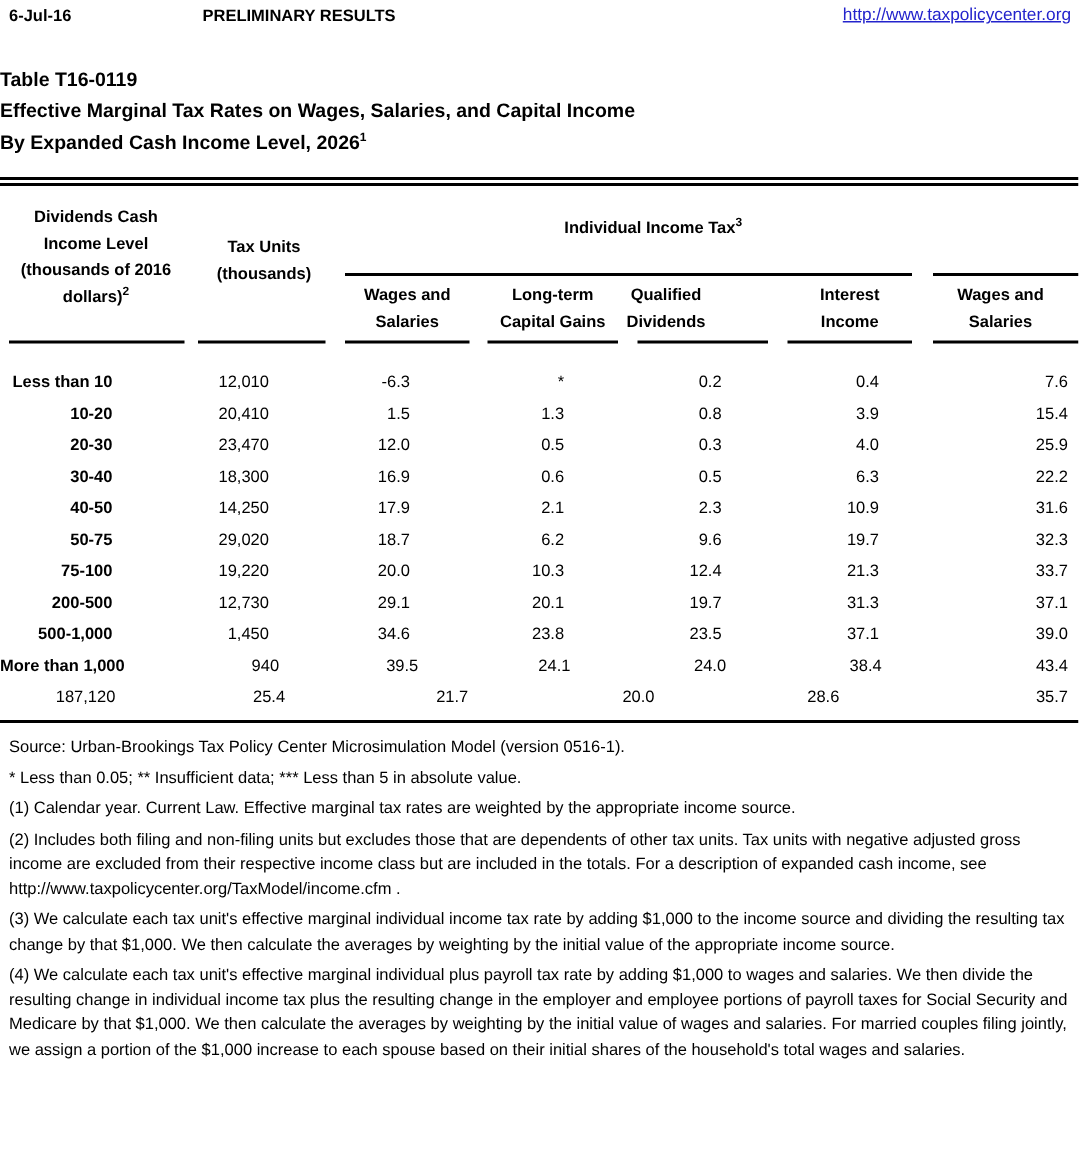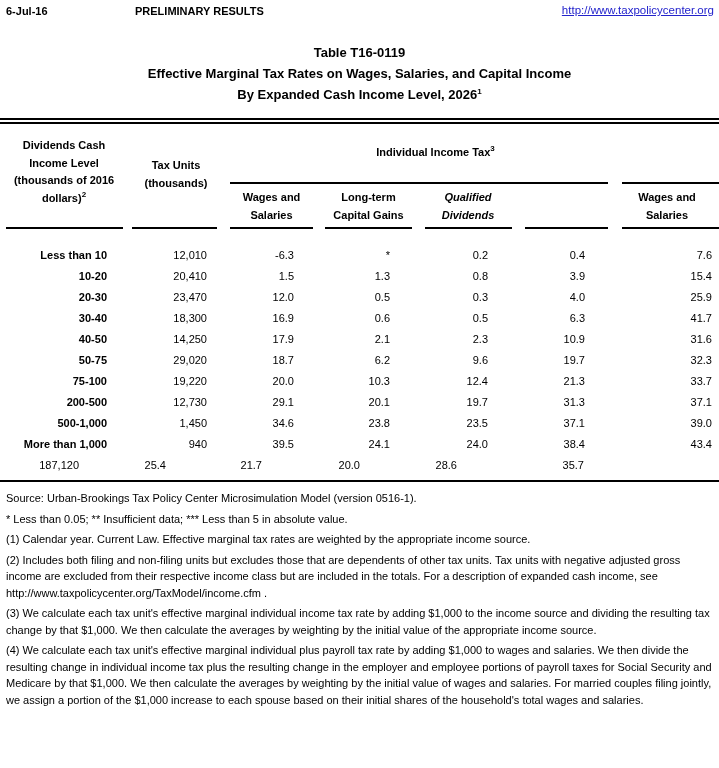--- a/index.html
+++ b/index.html
@@ -11,53 +11,53 @@
     -webkit-font-smoothing:antialiased;
   }
 
   
   .topbar { position:relative; height:20px; }
   .topbar .date   { position:absolute; left:6px;  top:5px; font-weight:bold; }
   .topbar .status { position:absolute; left:135px; top:5px; font-weight:bold; }
   .topbar .url    { position:absolute; right:5px; top:4px; color:#2323cc; text-decoration:underline; font-size:11.5px; }
 
   
-  .titleblock { margin-top:22px; text-align:center; font-weight:bold; font-size:13px; line-height:21px; }
+  .titleblock { margin-top:22px; font-weight:bold; font-size:13px; line-height:21px; }
   sup { font-size:8px; vertical-align:super; line-height:0; }
 
   
   .tbl { margin-top:13px; }
   .toprule { height:2px; border-top:2px solid #000; border-bottom:2px solid #000; }
 
   .thead { position:relative; height:105px; font-weight:bold; }
   .hl { display:block; }
   .h-col1   { position:absolute; left:0;    width:128px; top:13px; text-align:center; line-height:17.5px; }
   .h-col2   { position:absolute; left:128px; width:96px; top:33px; text-align:center; line-height:17.5px; }
   .h-group1 { position:absolute; left:240px; width:391px; top:22px; text-align:center; }
   .h-group2 { position:absolute; left:615px; width:104px; top:0;  text-align:center; line-height:19.5px; }
   .h-group2 sup { margin-left:2px; }
   .sh { position:absolute; top:65px; text-align:center; line-height:17.5px; }
   .sh0 { left:224px; width:95px; }
   .sh1 { left:319px; width:99px; }
-  .sh2 { left:418px; width:100px;font-style:italic; }
+  .sh2 { left:394px; width:100px; }
   .sh3 { left:518px; width:97px; }
   .sh4 { left:615px; width:104px; }
   .hrule { position:absolute; height:2px; background:#000; }
   .rg1 { left:230px; width:378px; top:58px; }
   .rg2 { left:622px; width:97px;  top:58px; }
   .rc0 { left:6px;   width:117px; top:103px; }
   .rc1 { left:132px; width:85px;  top:103px; }
   .rc2 { left:230px; width:83px;  top:103px; }
   .rc3 { left:325px; width:87px;  top:103px; }
   .rc4 { left:425px; width:87px;  top:103px; }
   .rc5 { left:525px; width:83px;  top:103px; }
   .rc6 { left:622px; width:97px;  top:103px; }
 
   .tbody { padding-top:16px; }
-  .trow { display:flex; height:21px; line-height:21px; }
+  .trow { display:flex; height:21px; line-height:21px;gap:28px; }
   .tcell { box-sizing:border-box; text-align:right; white-space:nowrap; }
   .c0 { width:128px; padding-right:21px; font-weight:bold; }
   .c1 { width:96px;  padding-right:17px; }
   .c2 { width:95px;  padding-right:25px; }
   .c3 { width:99px;  padding-right:28px; }
   .c4 { width:100px; padding-right:30px; }
   .c5 { width:97px;  padding-right:30px;text-align:right; }
   .c6 { width:104px; padding-right:7px; }
 
   .bottomrule { height:2px; background:#000; margin-top:4px; }
@@ -107,20 +107,24 @@
       <span class="hl">Salaries</span>
     </div>
     <div class="sh sh1">
       <span class="hl">Long-term</span>
       <span class="hl">Capital Gains</span>
     </div>
     <div class="sh sh2">
       <span class="hl">Qualified</span>
       <span class="hl">Dividends</span>
     </div>
+    <div class="sh sh3">
+      <span class="hl">Interest</span>
+      <span class="hl">Income</span>
+    </div>
     <div class="sh sh4">
       <span class="hl">Wages and</span>
       <span class="hl">Salaries</span>
     </div>
 
     <div class="hrule rc0"></div>
     <div class="hrule rc1"></div>
     <div class="hrule rc2"></div>
     <div class="hrule rc3"></div>
     <div class="hrule rc4"></div>
@@ -156,21 +160,21 @@
         <div class="tcell c5">4.0</div>
         <div class="tcell c6">25.9</div>
       </div>
       <div class="trow">
         <div class="tcell c0">30-40</div>
         <div class="tcell c1">18,300</div>
         <div class="tcell c2">16.9</div>
         <div class="tcell c3">0.6</div>
         <div class="tcell c4">0.5</div>
         <div class="tcell c5">6.3</div>
-        <div class="tcell c6">41.7</div>
+        <div class="tcell c6">22.2</div>
       </div>
       <div class="trow">
         <div class="tcell c0">40-50</div>
         <div class="tcell c1">14,250</div>
         <div class="tcell c2">17.9</div>
         <div class="tcell c3">2.1</div>
         <div class="tcell c4">2.3</div>
         <div class="tcell c5">10.9</div>
         <div class="tcell c6">31.6</div>
       </div>

